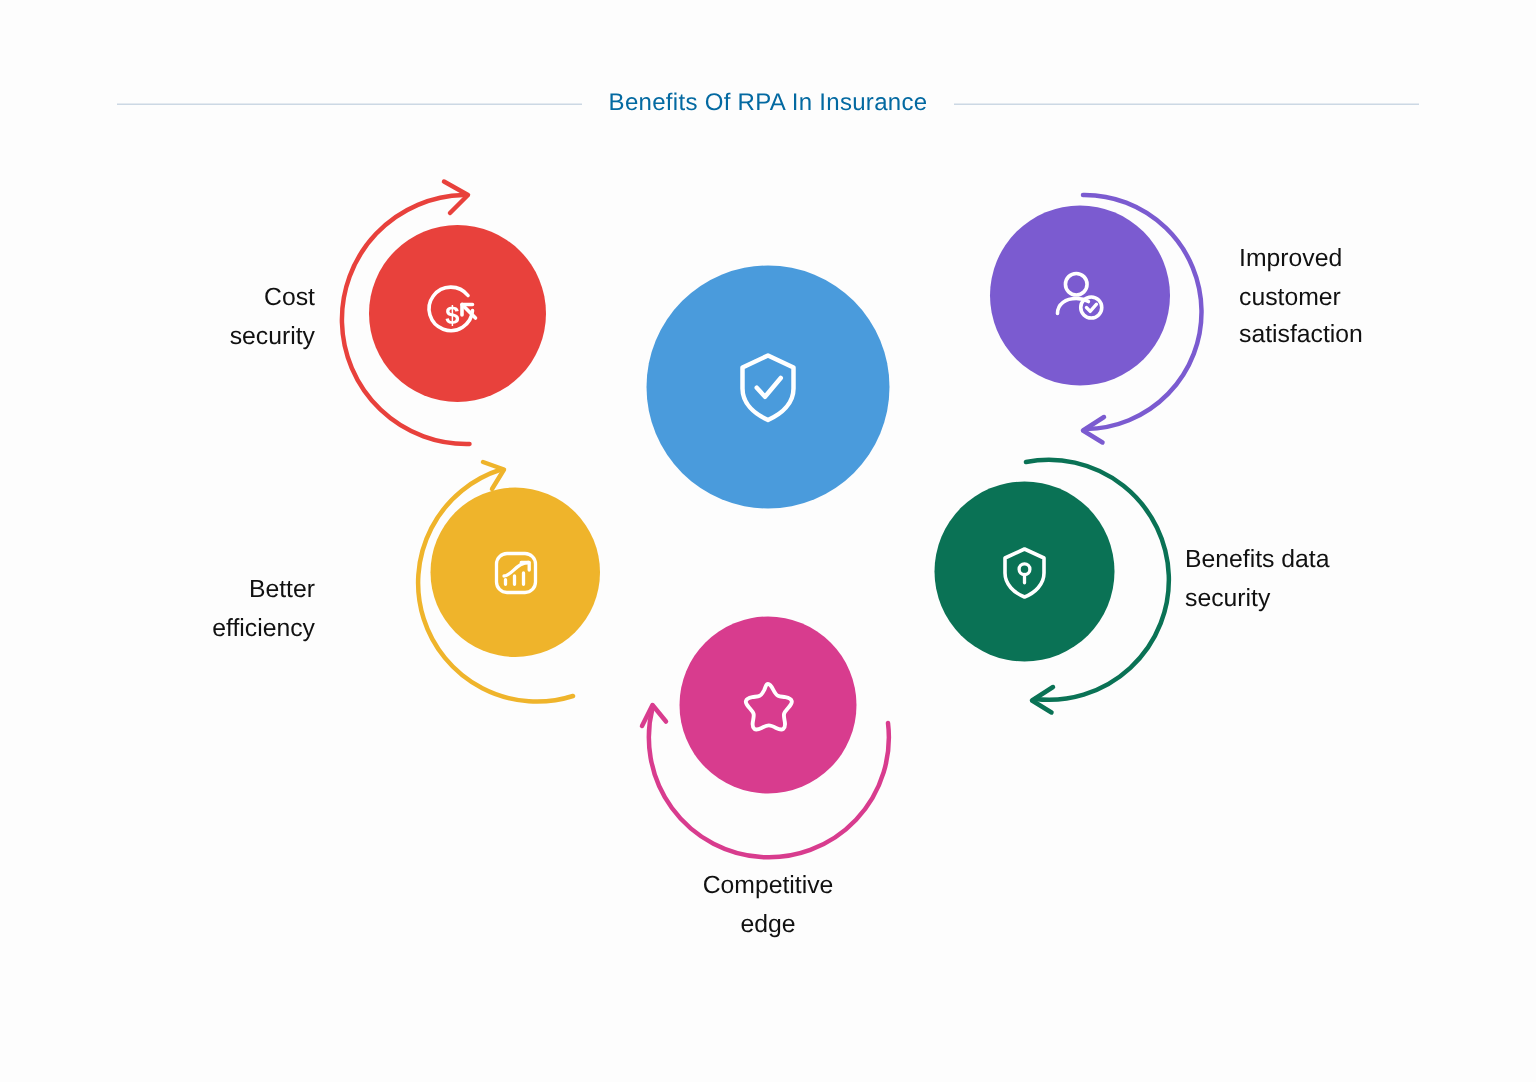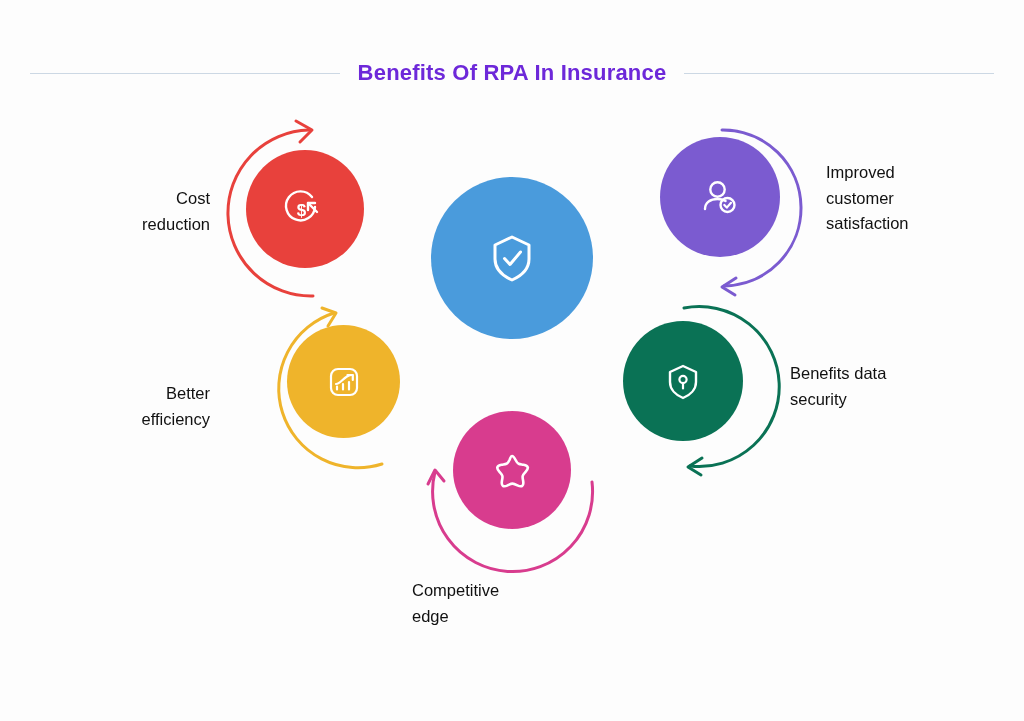--- a/index.html
+++ b/index.html
@@ -30,23 +30,23 @@
     gap: 18px;
   }
   .title-rule {
     height: 1px;
     background: #ccd8e4;
     flex: 0 0 auto;
   }
   .title-rule.left  { width: 310px; }
   .title-rule.right { width: 310px; }
   .title-text {
-    font-size: 22px;
-    font-weight: bold;
-    color: #6d28d9;
+    font-size: 16px;
+    font-weight: normal;
+    color: #0369a1;
     white-space: nowrap;
     letter-spacing: 0.2px;
   }
 
   
   .node {
     position: absolute;
     width: 0;
     height: 0;
   }
@@ -63,21 +63,21 @@
   }
   .label {
     position: absolute;
     font-size: 16.5px;
     line-height: 1.55;
     color: #111111;
     white-space: pre-line;
   }
   .label.right-align { text-align: right; }
   .label.left-align  { text-align: left; }
-  .label.center-align{ text-align: left; }
+  .label.center-align{ text-align: center; }
 
   svg { display: block; overflow: visible; }
 </style>
 </head>
 <body>
 
 <div id="canvas">
 
   <div class="title-row">
     <div class="title-rule left"></div>
@@ -96,21 +96,21 @@
       <span>
         <svg width="52" height="52" viewBox="0 0 52 52">
           <path d="M33 14 A14.5 14.5 0 1 0 36 24" fill="none" stroke="#ffffff" stroke-width="2.4" stroke-linecap="round"></path>
           <path d="M29 20 L38 29" fill="none" stroke="#ffffff" stroke-width="2.4" stroke-linecap="round"></path>
           <path d="M29 20 L29 27 M29 20 L36 20" fill="none" stroke="#ffffff" stroke-width="2.4" stroke-linecap="round" stroke-linejoin="round"></path>
           <text x="22.5" y="33" font-family="Liberation Sans, sans-serif" font-size="17" font-weight="bold" fill="#ffffff" text-anchor="middle">$</text>
         </svg>
       </span>
     </div>
     <div class="label right-align" style="left:30px; top:186px; width:180px;">Cost
-reduction</div>
+security</div>
   </div>
 
   <div class="node">
     <div class="arc-wrap" style="left:264px; top:300px;">
       <svg width="180" height="180" viewBox="0 0 180 180">
         <path d="M 118 164 A 76 76 0 1 1 70 13" fill="none" stroke="#efb42b" stroke-width="3" stroke-linecap="round"></path>
         <path d="M 58 8 L 72 13 L 64 26" fill="none" stroke="#efb42b" stroke-width="3" stroke-linecap="round" stroke-linejoin="round"></path>
       </svg>
     </div>
     <div class="disc" style="left:287px; top:325px; width:113px; height:113px; background:#efb42b;">

